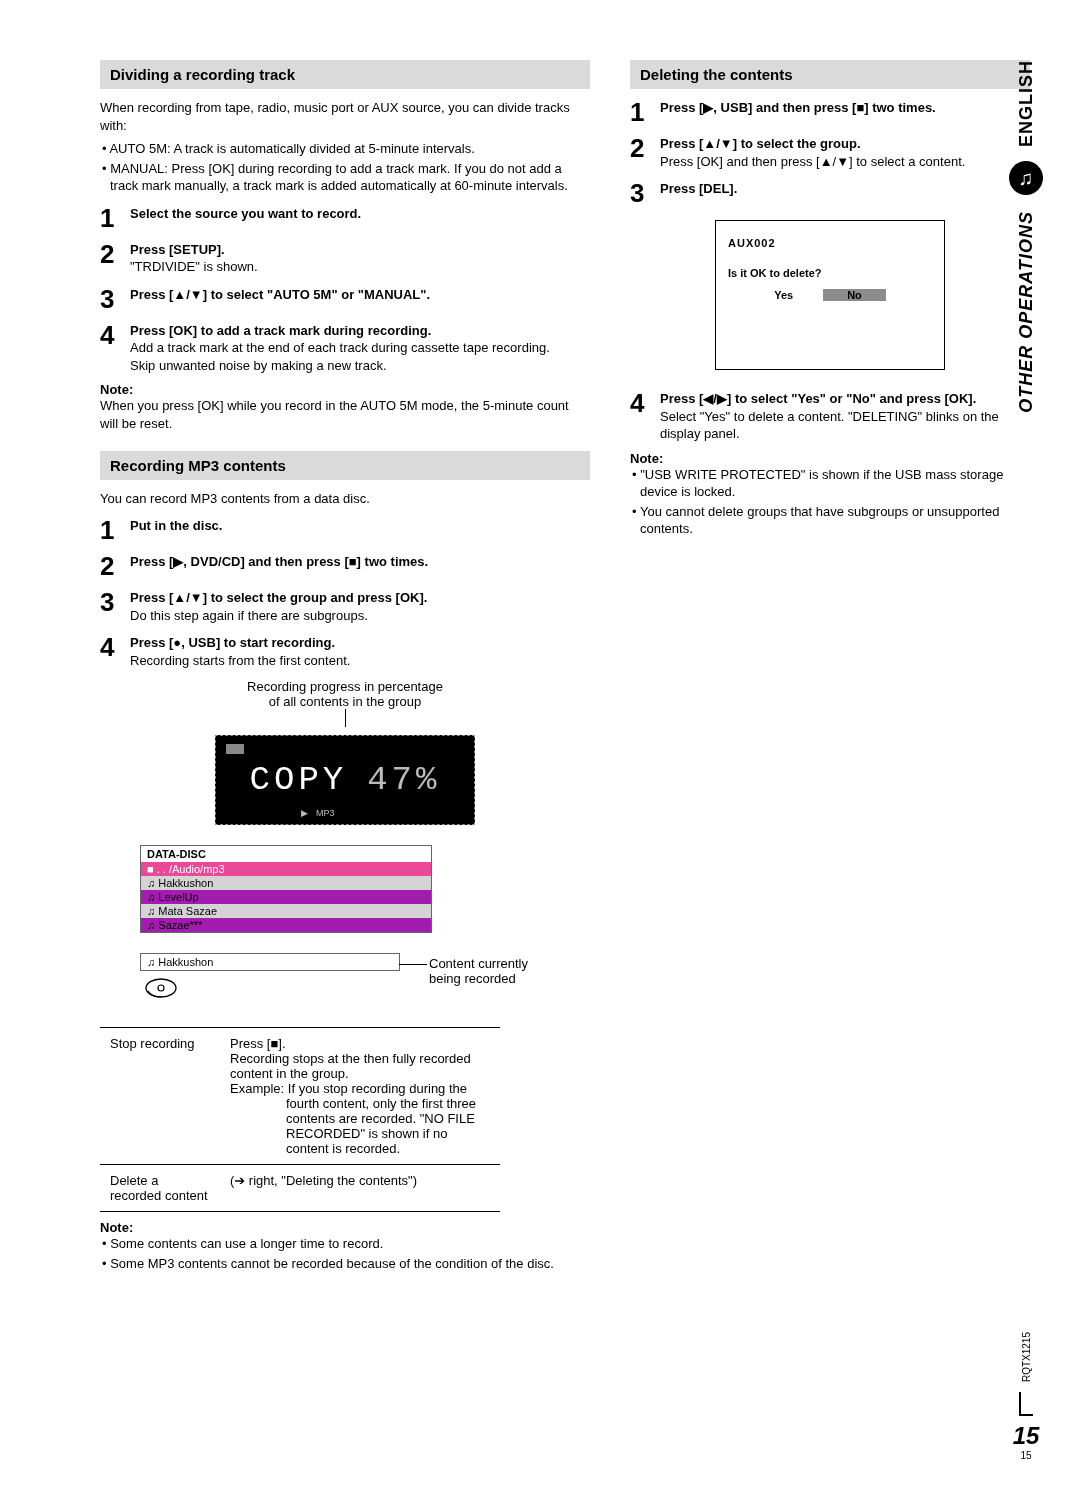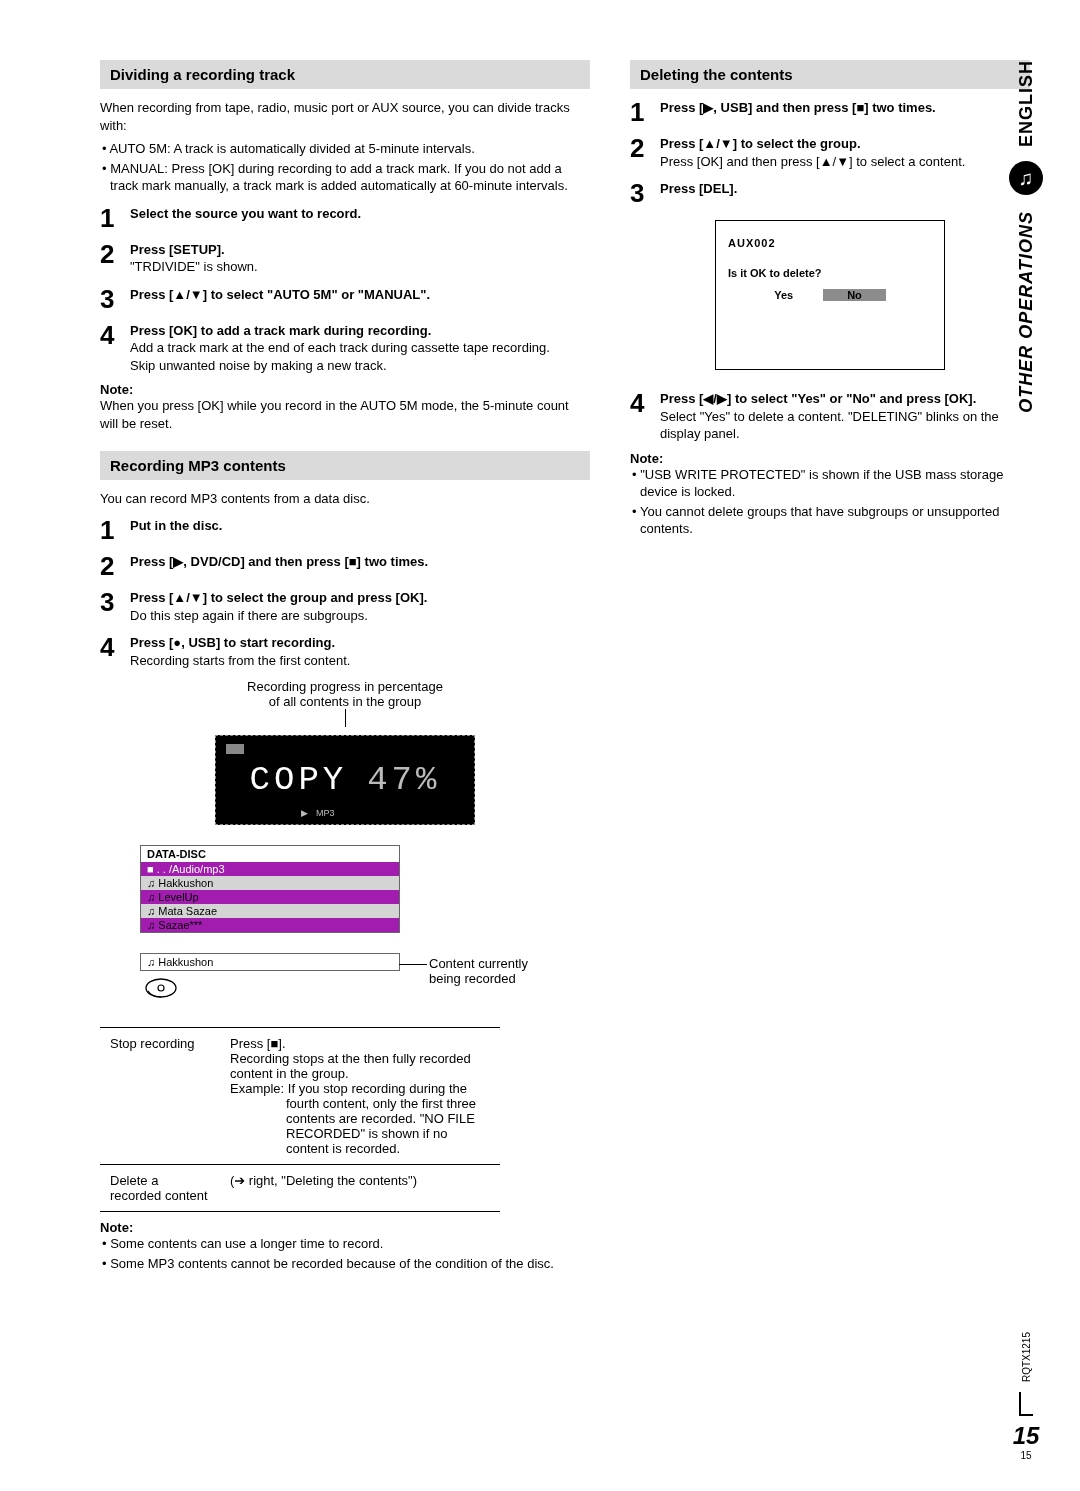--- a/index.html
+++ b/index.html
@@ -45,25 +45,25 @@
     display: flex; align-items: center; justify-content: center; gap: 20px;
   }
   .lcd-text { font-family: "Courier New", monospace; font-size: 34px; color: #fff; letter-spacing: 4px; }
   .lcd-val { font-family: "Courier New", monospace; font-size: 34px; color: #bbb; letter-spacing: 4px; }
   .lcd-badge { position: absolute; top: 8px; left: 10px; background: #888; width: 18px; height: 10px; }
   .lcd-mp3 { position: absolute; bottom: 6px; left: 100px; color: #bbb; font-size: 9px; }
   .lcd-play { position: absolute; bottom: 6px; left: 85px; color: #bbb; font-size: 9px; }
   .caption-line { width: 1px; height: 18px; background: #000; margin: 0 auto; }
 
   .tracklist {
-    width: 260px; margin: 20px 0 0 40px; border: 1px solid #666; font-size: 11px;
+    width: 292px; margin: 20px 0 0 40px; border: 1px solid #666; font-size: 11px;
   }
   .tracklist .tl-head { background: #fff; padding: 2px 6px; font-weight: bold; }
   .tl-row { padding: 1px 6px; background: #fff; }
-  .tl-row.dark { background: #a21caf; color: #fff; }
+  .tl-row.dark { background: #ec4899; color: #fff; }
   .tl-row.gray { background: #d4d4d4; }
   .tl-row.light { background: #a21caf; }
   .tl-current {
     width: 260px; margin: 20px 0 0 40px; border: 1px solid #666; font-size: 11px;
     padding: 2px 6px; position: relative;
   }
   .tl-current-lead {
     position: absolute; left: 100%; top: 2px; font-size: 13px; white-space: nowrap; padding-left: 30px;
   }
   .tl-current-lead:before {

